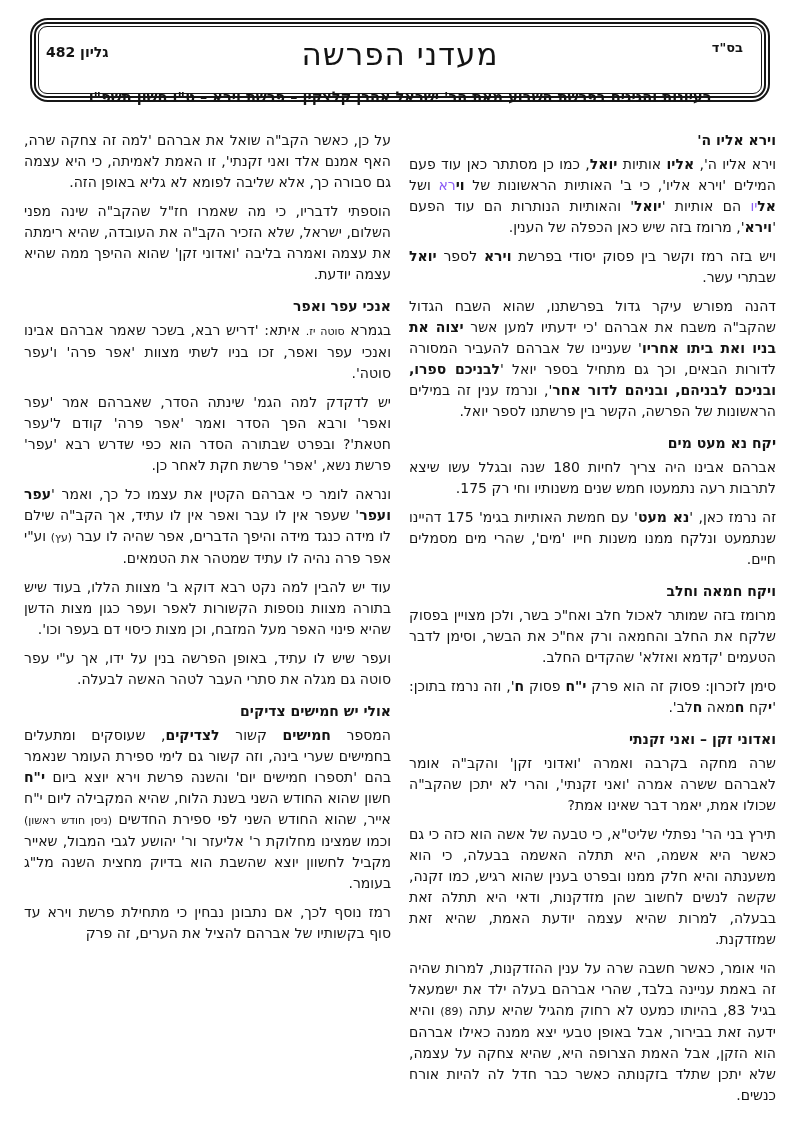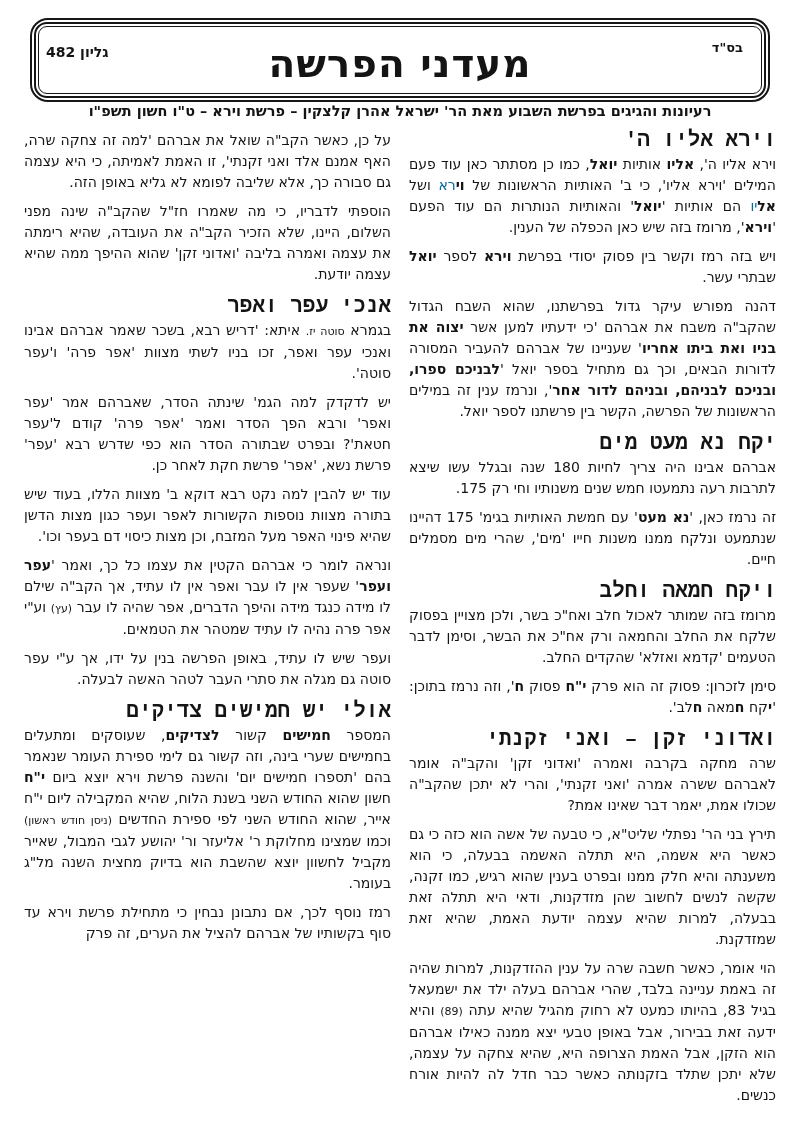--- a/index.html
+++ b/index.html
@@ -12,30 +12,30 @@
   
   .header-box{
     position:absolute;top:18px;left:30px;right:30px;height:84px;
     border:2px solid #161616;border-radius:18px;padding:2px;box-sizing:border-box;
   }
   .hb2{height:100%;border:2px solid #161616;border-radius:13px;padding:2px;box-sizing:border-box;}
   .hb3{height:100%;border:1px solid #161616;border-radius:9px;box-sizing:border-box;
        position:relative;text-align:center;}
   .bsd{position:absolute;top:13px;right:18px;font-weight:bold;font-size:13px;}
   .issue{position:absolute;top:17px;left:7px;font-weight:bold;font-size:14px;}
-  .title{font-weight:bold;font-size:39px;line-height:1.05;margin-top:17px;letter-spacing:1px;}
+  .title{font-weight:normal;font-size:31px;line-height:1.05;margin-top:11px;letter-spacing:1px;}
   .subtitle{font-weight:bold;font-size:14.5px;margin-top:18px;}
 
   
   .content{position:absolute;top:130px;right:24px;left:24px;display:flex;gap:18px;}
   .col{flex:1;font-size:14px;line-height:21px;min-width:0;}
   .col p{margin:0 0 8px;text-align:justify;}
-  .col h2{font-size:21px;font-weight:bold;margin:11px 0 3px;font-family:Liberation Mono, monospace;}
+  .col h2{font-size:14px;font-weight:bold;margin:11px 0 3px;}
   .col section:first-child h2{margin-top:0;}
-  .gray{color:#0369a1;}
+  .gray{color:#8b5cf6;}
   .small{font-size:11px;}
   b{font-weight:bold;}
 </style>
 </head>
 <body>
 
 <div class="page">
   <div class="header-box">
     <div class="hb2">
       <div class="hb3">
@@ -68,28 +68,28 @@
         <section>
           <h2>ואדוני זקן – ואני זקנתי</h2>
           <p>שרה מחקה בקרבה ואמרה 'ואדוני זקן' והקב"ה אומר לאברהם ששרה אמרה 'ואני זקנתי', והרי לא יתכן שהקב"ה שכולו אמת, יאמר דבר שאינו אמת?</p>
           <p>תירץ בני הר' נפתלי שליט"א, כי טבעה של אשה הוא כזה כי גם כאשר היא אשמה, היא תתלה האשמה בבעלה, כי הוא משענתה והיא חלק ממנו ובפרט בענין שהוא רגיש, כמו זקנה, שקשה לנשים לחשוב שהן מזדקנות, ודאי היא תתלה זאת בבעלה, למרות שהיא עצמה יודעת האמת, שהיא זאת שמזדקנת.</p>
           <p>הוי אומר, כאשר חשבה שרה על ענין ההזדקנות, למרות שהיה זה באמת עניינה בלבד, שהרי אברהם בעלה ילד את ישמעאל בגיל 83, בהיותו כמעט לא רחוק מהגיל שהיא עתה <span class="small">(89)</span> והיא ידעה זאת בבירור, אבל באופן טבעי יצא ממנה כאילו אברהם הוא הזקן, אבל האמת הצרופה היא, שהיא צחקה על עצמה, שלא יתכן שתלד בזקנותה כאשר כבר חדל לה להיות אורח כנשים.</p>
         </section>
       </div>
     <div class="col">
         <section>
           <p>על כן, כאשר הקב"ה שואל את אברהם 'למה זה צחקה שרה, האף אמנם אלד ואני זקנתי', זו האמת לאמיתה, כי היא עצמה גם סבורה כך, אלא שליבה לפומא לא גליא באופן הזה.</p>
-          <p>הוספתי לדבריו, כי מה שאמרו חז"ל שהקב"ה שינה מפני השלום, היינו, שלא הזכיר הקב"ה את העובדה, שהיא רימתה את עצמה ואמרה בליבה 'ואדוני זקן' שהוא ההיפך ממה שהיא עצמה יודעת.</p>
+          <p>הוספתי לדבריו, כי מה שאמרו חז"ל שהקב"ה שינה מפני השלום, ישראל, שלא הזכיר הקב"ה את העובדה, שהיא רימתה את עצמה ואמרה בליבה 'ואדוני זקן' שהוא ההיפך ממה שהיא עצמה יודעת.</p>
         </section>
         <section>
           <h2>אנכי עפר ואפר</h2>
           <p>בגמרא <span class="small">סוטה יז.</span> איתא: 'דריש רבא, בשכר שאמר אברהם אבינו ואנכי עפר ואפר, זכו בניו לשתי מצוות 'אפר פרה' ו'עפר סוטה'.</p>
           <p>יש לדקדק למה הגמ' שינתה הסדר, שאברהם אמר 'עפר ואפר' ורבא הפך הסדר ואמר 'אפר פרה' קודם ל'עפר חטאת'? ובפרט שבתורה הסדר הוא כפי שדרש רבא 'עפר' פרשת נשא, 'אפר' פרשת חקת לאחר כן.</p>
+          <p>ונראה לומר כי אברהם הקטין את עצמו כל כך, ואמר '<b>עפר ועפר</b>' שעפר אין לו עבר ואפר אין לו עתיד, אך הקב"ה שילם לו מידה כנגד מידה והיפך הדברים, אפר שהיה לו עבר <span class="small">(עץ)</span> וע"י אפר פרה נהיה לו עתיד שמטהר את הטמאים.</p>
           <p>עוד יש להבין למה נקט רבא דוקא ב' מצוות הללו, בעוד שיש בתורה מצוות נוספות הקשורות לאפר ועפר כגון מצות הדשן שהיא פינוי האפר מעל המזבח, וכן מצות כיסוי דם בעפר וכו'.</p>
-          <p>ונראה לומר כי אברהם הקטין את עצמו כל כך, ואמר '<b>עפר ועפר</b>' שעפר אין לו עבר ואפר אין לו עתיד, אך הקב"ה שילם לו מידה כנגד מידה והיפך הדברים, אפר שהיה לו עבר <span class="small">(עץ)</span> וע"י אפר פרה נהיה לו עתיד שמטהר את הטמאים.</p>
           <p>ועפר שיש לו עתיד, באופן הפרשה בנין על ידו, אך ע"י עפר סוטה גם מגלה את סתרי העבר לטהר האשה לבעלה.</p>
         </section>
         <section>
           <h2>אולי יש חמישים צדיקים</h2>
           <p>המספר <b>חמישים</b> קשור <b>לצדיקים</b>, שעוסקים ומתעלים בחמישים שערי בינה, וזה קשור גם לימי ספירת העומר שנאמר בהם 'תספרו חמישים יום' והשנה פרשת וירא יוצא ביום <b>י"ח</b> חשון שהוא החודש השני בשנת הלוח, שהיא המקבילה ליום י"ח אייר, שהוא החודש השני לפי ספירת החדשים <span class="small">(ניסן חודש ראשון)</span> וכמו שמצינו מחלוקת ר' אליעזר ור' יהושע לגבי המבול, שאייר מקביל לחשוון יוצא שהשבת הוא בדיוק מחצית השנה מל"ג בעומר.</p>
           <p>רמז נוסף לכך, אם נתבונן נבחין כי מתחילת פרשת וירא עד סוף בקשותיו של אברהם להציל את הערים, זה פרק</p>
         </section>
       </div>
   </div>
 </div>

